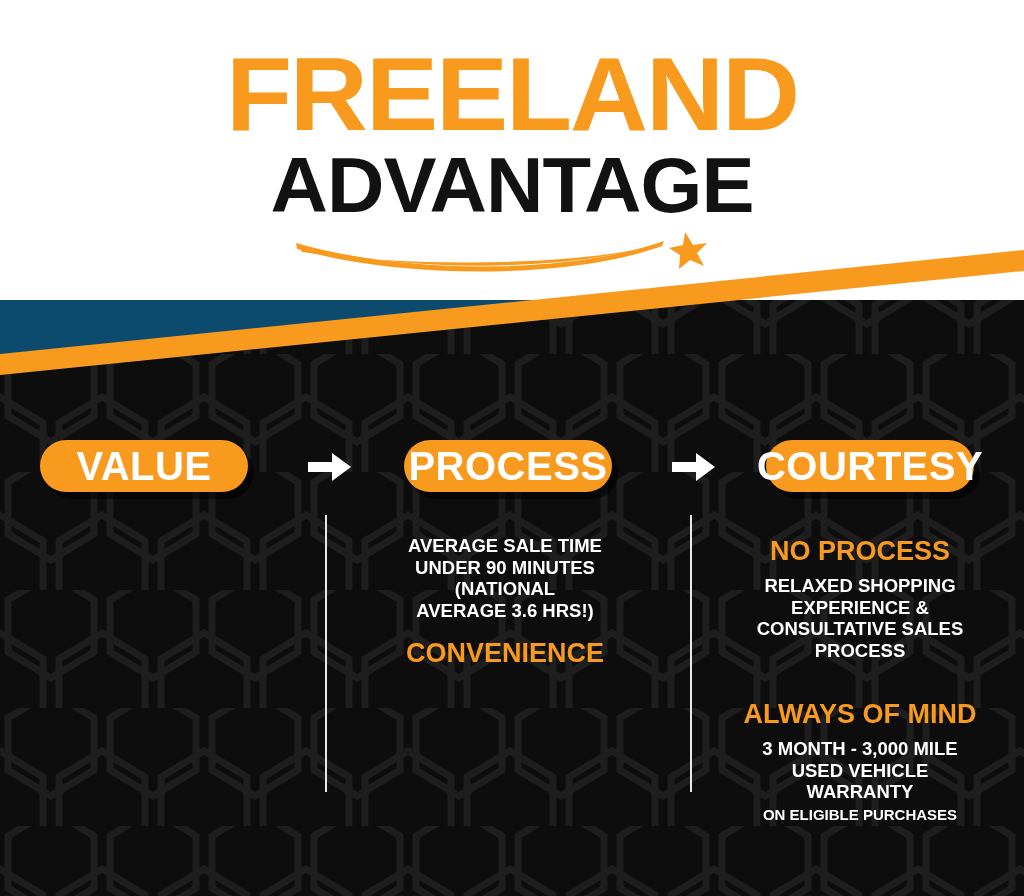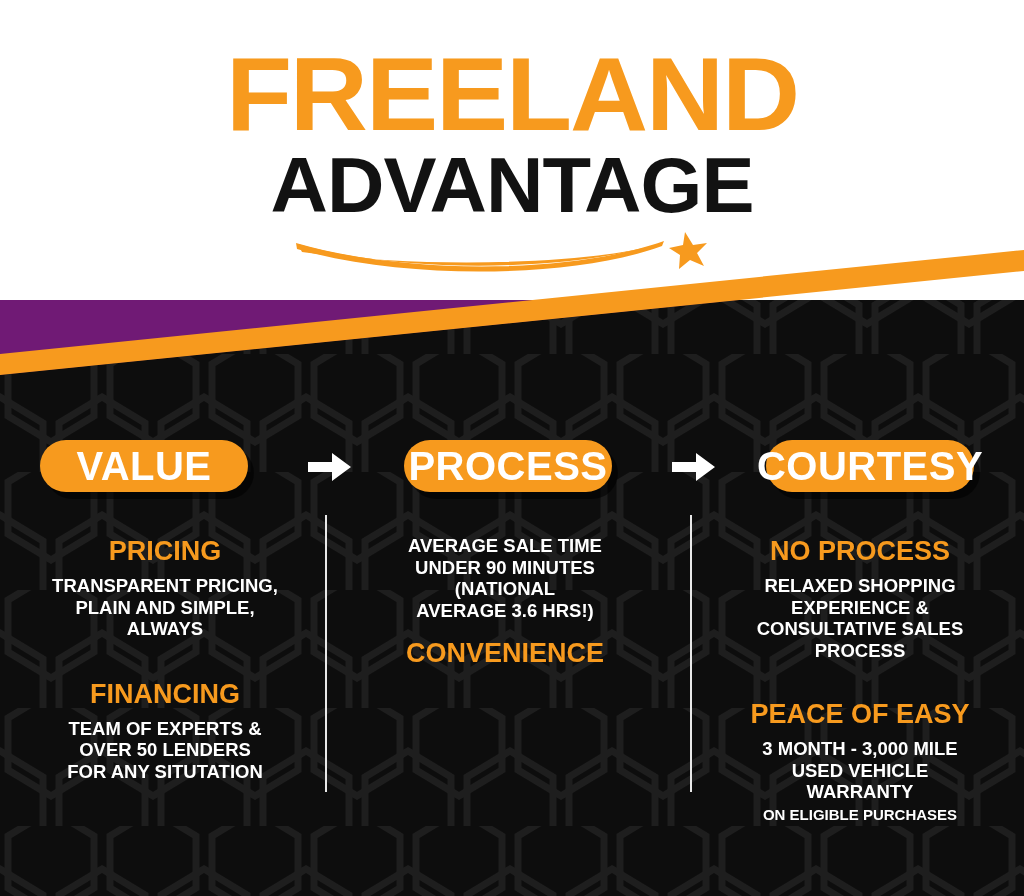--- a/index.html
+++ b/index.html
@@ -8,21 +8,21 @@
     padding: 0;
     background: #ffffff;
   }
   * { box-sizing: border-box; }
 
   #page {
     position: relative;
     width: 1024px;
     height: 896px;
     overflow: hidden;
-    background: #701a75;
+    background: #0c4a6e;
     font-family: "Liberation Sans", sans-serif;
   }
 
   
   .header {
     position: absolute;
     left: 0; top: 0;
     width: 1024px;
     height: 300px;
     background: #ffffff;
@@ -239,49 +239,38 @@
       <svg class="arrow arrow-2" viewBox="0 0 44 30">
         <polygon points="0,10 24,10 24,1 43,15 24,29 24,20 0,20" fill="#ffffff"></polygon>
       </svg>
 
       <div class="pill pill-results">COURTESY</div>
     </div>
 
     <div class="divider divider-1"></div>
     <div class="divider divider-2"></div>
 
-    <div class="col col-1">
-      <div class="block">
-        <div class="block-heading">PRICING</div>
-        <div class="block-body">TRANSPARENT PRICING,<br>PLAIN AND SIMPLE,<br>ALWAYS</div>
-      </div>
-      <div class="spacer-1"></div>
-      <div class="block">
-        <div class="block-heading">FINANCING</div>
-        <div class="block-body">TEAM OF EXPERTS &amp;<br>OVER 50 LENDERS<br>FOR ANY SITUTATION</div>
-      </div>
-    </div>
 
     <div class="col col-2">
       <div class="block">
         <div class="block-body">AVERAGE SALE TIME<br>UNDER 90 MINUTES<br>(NATIONAL<br>AVERAGE 3.6 HRS!)</div>
       </div>
       <div class="spacer-2"></div>
       <div class="block">
         <div class="block-heading">CONVENIENCE</div>
       </div>
     </div>
 
     <div class="col col-3">
       <div class="block">
         <div class="block-heading">NO PROCESS</div>
         <div class="block-body">RELAXED SHOPPING<br>EXPERIENCE &amp;<br>CONSULTATIVE SALES<br>PROCESS</div>
       </div>
       <div class="spacer-3"></div>
       <div class="block">
-        <div class="block-heading">PEACE OF EASY</div>
+        <div class="block-heading">ALWAYS OF MIND</div>
         <div class="block-body">3 MONTH - 3,000 MILE<br>USED VEHICLE<br>WARRANTY</div>
         <div class="block-note">ON ELIGIBLE PURCHASES</div>
       </div>
     </div>
 
   </div>
 </div>
 
 </body></html>

